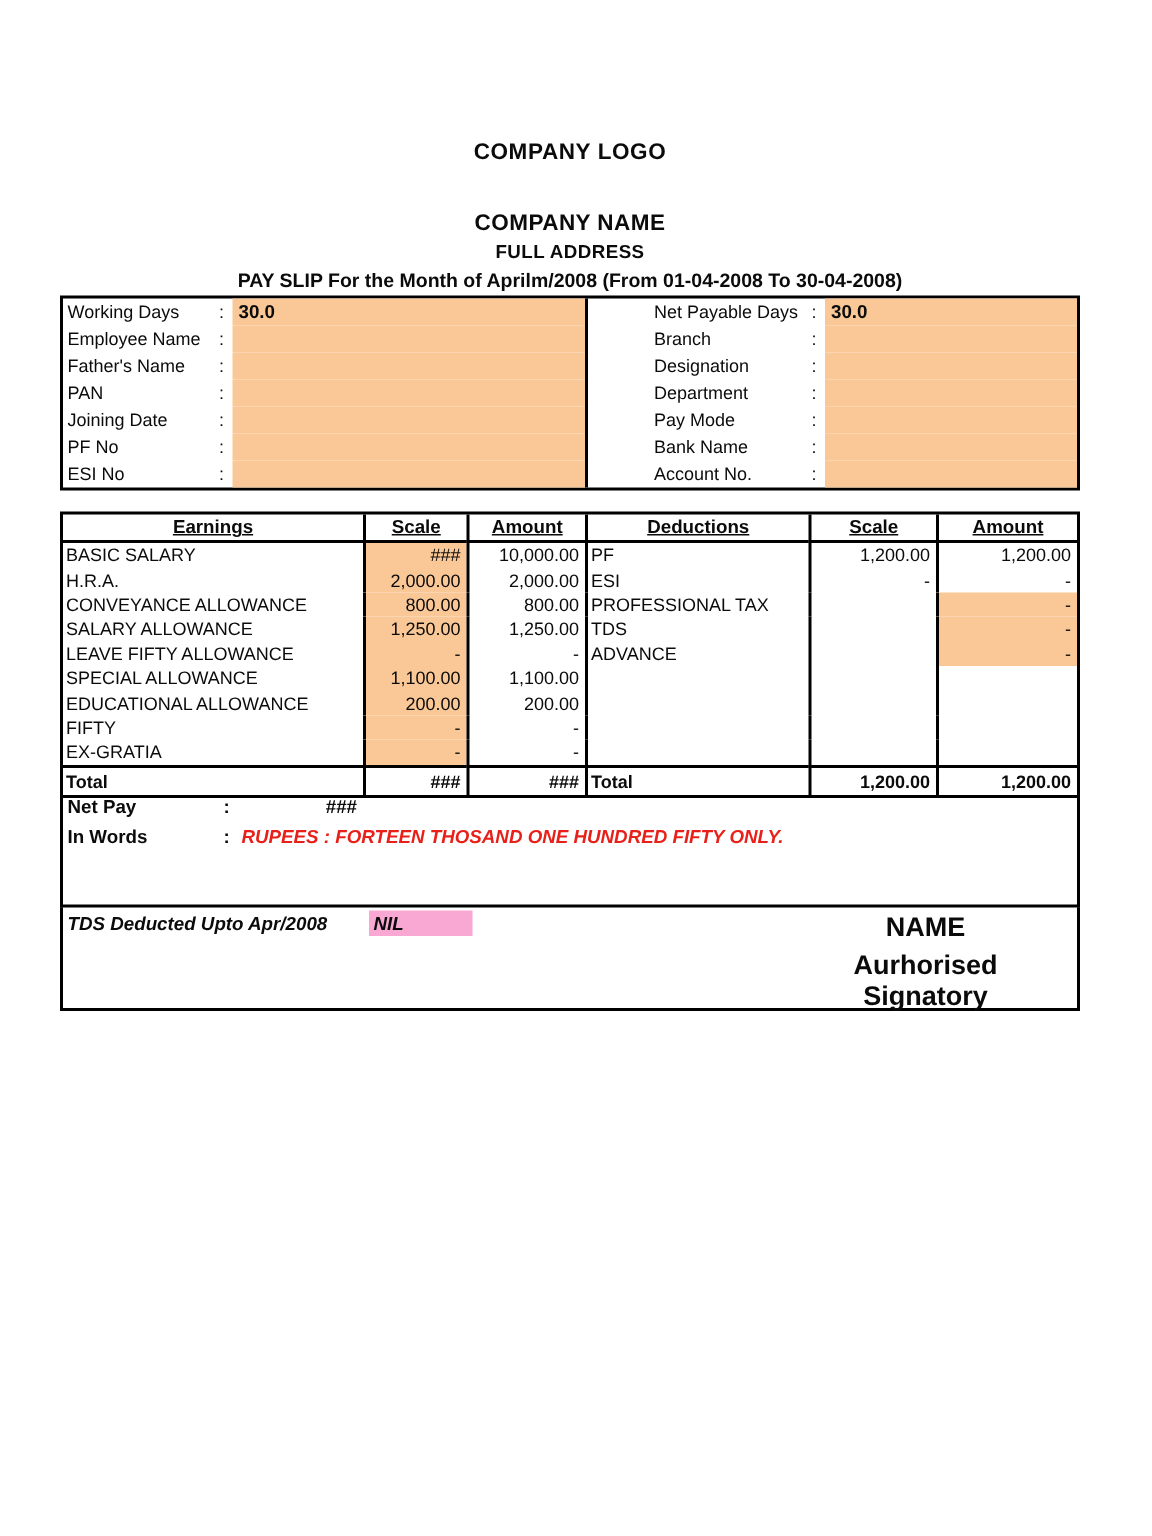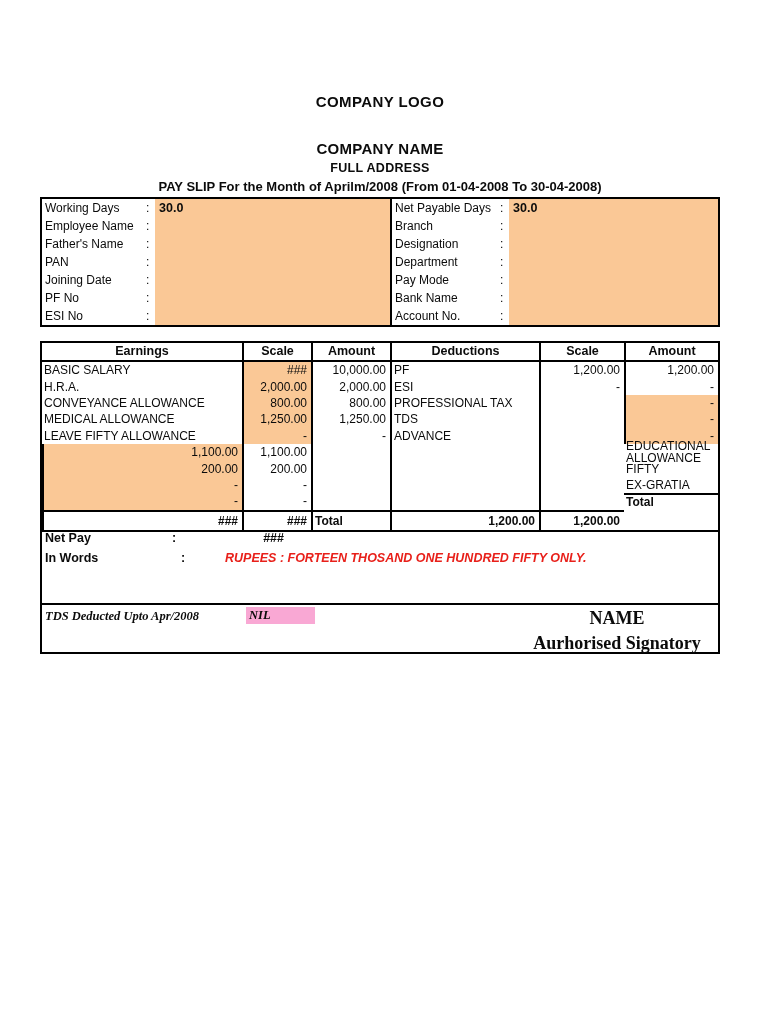--- a/index.html
+++ b/index.html
@@ -15,21 +15,21 @@
   .hdr-name  { top:140px; font-size:15px; font-weight:600; letter-spacing:.3px; }
   .hdr-addr  { top:161px; font-size:12.5px; font-weight:700; letter-spacing:.3px; }
   .hdr-title { top:179px; font-size:13px; font-weight:700; }
   
   .info-table {
     position:absolute; top:197px; left:40px; width:680px; height:130px;
     border:2px solid #000; display:flex;
   }
   .info-half { display:grid; grid-template-rows:repeat(7,1fr); }
   .info-left  { width:350px; border-right:2px solid #000; }
-  .info-right { flex:1; }
+  .info-right { flex:1;margin-left:41px; }
   .info-row { display:flex; align-items:center; font-size:12px; line-height:1; }
   .info-row .lbl   { padding-left:3px; }
   .info-left  .lbl { width:104px; }
   .info-right .lbl { width:108px; }
   .info-row .colon { width:9px; text-align:left; }
   .info-row .val {
     flex:1; align-self:stretch; background:#FAC896;
     display:flex; align-items:center; padding-left:4px;
     font-weight:700; font-size:12.5px;
   }
@@ -37,41 +37,41 @@
   .salary-table {
     position:absolute; top:341px; left:40px; width:680px;
     border:2px solid #000;
     display:grid;
     grid-template-columns:200px 69px 79px 149px 85px 94px;
     grid-template-rows:19px repeat(9,16.4px) 20px;
     font-size:12px;
   }
   .cell { display:flex; align-items:center; line-height:1; }
   .bl { border-left:2px solid #000; }
-  .th { font-weight:700; justify-content:center; border-bottom:2px solid #000; font-size:12.5px; }
+  .th { font-weight:700; justify-content:center; border-bottom:2px solid #000; font-size:12.5px;text-decoration:underline; }
   .name { padding-left:2px; }
   .num  { justify-content:flex-end; padding-right:4px; }
   .hl   { background:#FAC896; }
   .tt   { border-top:2px solid #000; font-weight:700;text-align:right; }
   
   .summary-box {
     position:absolute; top:527px; left:40px; width:680px; height:78px;
     border:2px solid #000; border-top:none; font-size:12.5px;
   }
   .sum-row { display:flex; align-items:center; padding-left:3px; }
-  .sum-row.r1 { margin-top:4px;gap:23px; }
-  .sum-row.r2 { margin-top:6px;gap:32px; }
+  .sum-row.r1 { margin-top:4px; }
+  .sum-row.r2 { margin-top:6px; }
   .sum-row .lbl { width:104px; font-weight:700; }
   .sum-row .colon { width:9px; font-weight:700; }
   .netpay-val { width:80px; text-align:right; font-weight:700; }
   .inwords-val { margin-left:3px; color:#e8201a; font-weight:700; font-style:italic; }
   
   .footer-box {
-    position:absolute; top:605px; left:40px; width:680px; height:49px;
-    border:2px solid #000; border-top:none;font-family:Liberation Serif, serif;
+    position:absolute; top:605px; left:40px; width:680px; height:69px;
+    border:2px solid #000; border-top:none;
   }
   .tds-label {
     position:absolute; top:4px; left:3px;
     font-weight:700; font-style:italic; font-size:12.5px;
   }
   .tds-value {
     position:absolute; top:2px; left:204px; width:69px; height:17px;
     background:#f9a8d4; font-weight:700; font-style:italic; font-size:12.5px;
     display:flex; align-items:center; padding-left:3px;
   }
@@ -191,34 +191,35 @@
     <div class="cell num bl">-</div>
     <div class="cell num bl">-</div>
 
     <div class="cell name">CONVEYANCE ALLOWANCE</div>
     <div class="cell num bl hl">800.00</div>
     <div class="cell num bl">800.00</div>
     <div class="cell name bl">PROFESSIONAL TAX</div>
     <div class="cell num bl"></div>
     <div class="cell num bl hl">-</div>
 
-    <div class="cell name">MEDICAL ALLOWANCE</div>
+    <div class="cell name">SALARY ALLOWANCE</div>
     <div class="cell num bl hl">1,250.00</div>
     <div class="cell num bl">1,250.00</div>
     <div class="cell name bl">TDS</div>
     <div class="cell num bl"></div>
     <div class="cell num bl hl">-</div>
 
     <div class="cell name">LEAVE FIFTY ALLOWANCE</div>
     <div class="cell num bl hl">-</div>
     <div class="cell num bl">-</div>
     <div class="cell name bl">ADVANCE</div>
     <div class="cell num bl"></div>
     <div class="cell num bl hl">-</div>
 
+    <div class="cell name">SPECIAL ALLOWANCE</div>
     <div class="cell num bl hl">1,100.00</div>
     <div class="cell num bl">1,100.00</div>
     <div class="cell name bl"></div>
     <div class="cell num bl"></div>
     <div class="cell num bl"></div>
 
     <div class="cell name">EDUCATIONAL ALLOWANCE</div>
     <div class="cell num bl hl">200.00</div>
     <div class="cell num bl">200.00</div>
     <div class="cell name bl"></div>

